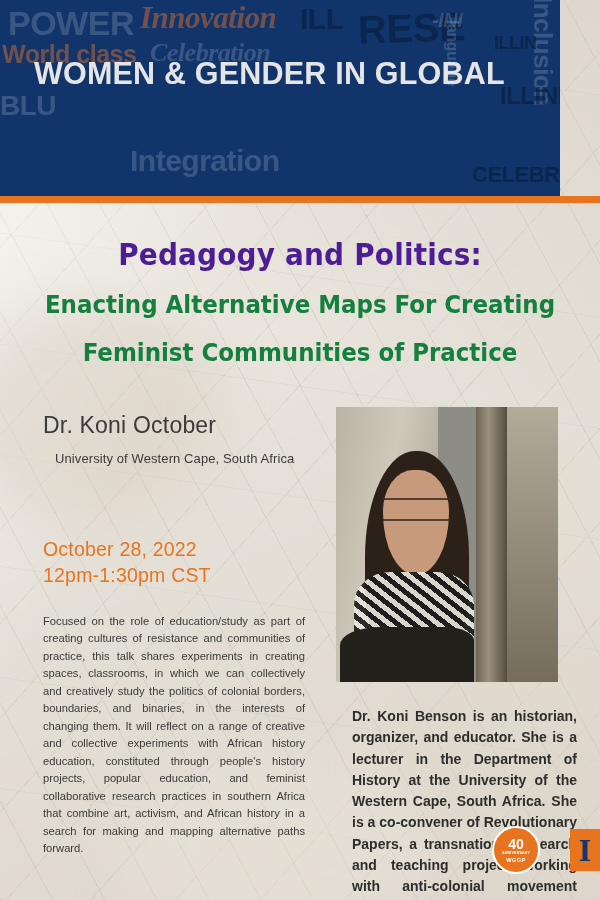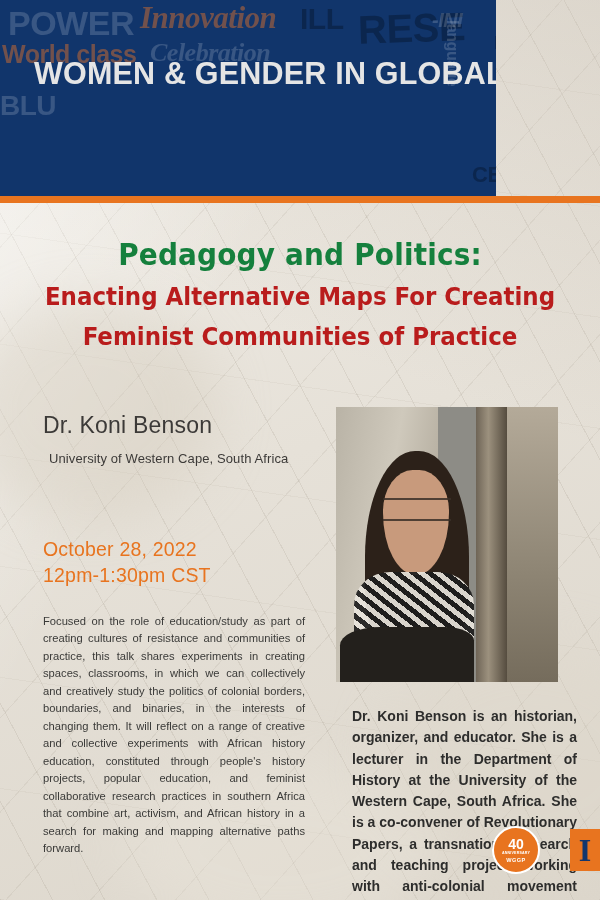--- a/index.html
+++ b/index.html
@@ -39,21 +39,21 @@
     position: absolute;
     border-radius: 50%;
     filter: blur(26px);
     opacity: 0.33;
   }
 
   
   .header {
     position: absolute;
     left: 0; top: 0;
-    width: 496px;
+    width: 560px;
     height: 196px;
     background: #11356b;
     overflow: hidden;
   }
   .header-wordcloud {
     position: absolute;
     inset: 0;
     opacity: 1;
   }
   .wc {
@@ -106,31 +106,31 @@
     left: 0;
     top: 236px;
     width: 600px;
     text-align: center;
     z-index: 3;
   }
   .title-main {
     font-family: "DejaVu Sans Condensed", "Liberation Sans", sans-serif;
     font-size: 31px;
     font-weight: 700;
-    color: #15803d;
+    color: #4c1d95;
     letter-spacing: 0.2px;
     margin: 0 0 6px 0;
   }
   .title-sub {
     font-family: "DejaVu Sans Condensed", "Liberation Sans", sans-serif;
     font-size: 25.5px;
     font-weight: 700;
-    color: #b91c1c;
+    color: #15803d;
     line-height: 1.26;
-    margin: 8px;
+    margin: 16px;
     padding: 0 24px;
   }
 
   
   .speaker-block {
     position: absolute;
     left: 43px;
     top: 412px;
     width: 270px;
     z-index: 3;
@@ -138,21 +138,21 @@
   .speaker-name {
     font-size: 23px;
     font-weight: 400;
     color: #3c3a38;
     margin: 0 0 12px 0;
     letter-spacing: 0.2px;
   }
   .speaker-affil {
     font-size: 13px;
     color: #3c3a38;
-    margin: 6px;
+    margin: 12px;
     letter-spacing: 0.1px;
   }
 
   .event-block {
     position: absolute;
     left: 43px;
     top: 494px;
     width: 300px;
     z-index: 3;
     color: #e8741f;
@@ -353,39 +353,40 @@
       <span class="wc italic orange" style="left:140px; top:2px; font-size:31px;">Innovation</span>
       <span class="wc dark" style="left:300px; top:4px; font-size:30px;">ILL</span>
       <span class="wc dark" style="left:358px; top:8px; font-size:40px; transform:rotate(-2deg);">RESE</span>
       <span class="wc" style="left:432px; top:10px; font-size:20px;font-style:italic;">-INI</span>
       <span class="wc" style="left:556px; top:-4px; font-size:26px; transform:rotate(90deg); transform-origin:left top;">Inclusion</span>
       <span class="wc orange" style="left:2px; top:42px; font-size:25px;">World class</span>
       <span class="wc italic" style="left:150px; top:40px; font-size:26px;">Celebration</span>
       <span class="wc dark" style="left:494px; top:34px; font-size:18px;">ILLIN</span>
       <span class="wc dark" style="left:500px; top:84px; font-size:24px;">ILLINI</span>
       <span class="wc" style="left:0px; top:92px; font-size:28px;">BLU</span>
+      <span class="wc" style="left:130px; top:146px; font-size:30px;">Integration</span>
       <span class="wc dark" style="left:472px; top:164px; font-size:22px;">CELEBRATION</span>
       <span class="wc" style="left:460px; top:20px; font-size:16px; transform:rotate(90deg); transform-origin:left top;">language</span>
     </div>
 
     <div class="header-text">
       <p class="prog-line">WOMEN &amp; GENDER IN GLOBAL</p>
     </div>
   </div>
 
   <div class="orange-rule"></div>
 
   <div class="title-block">
     <h1 class="title-main">Pedagogy and Politics:</h1>
     <p class="title-sub">Enacting Alternative Maps For Creating</p>
     <p class="title-sub">Feminist Communities of Practice</p>
   </div>
 
   <div class="speaker-block">
-    <h2 class="speaker-name">Dr. Koni Benson</h2>
+    <h2 class="speaker-name">Dr. Koni October</h2>
     <p class="speaker-affil">University of Western Cape, South Africa</p>
   </div>
 
   <div class="event-block">
     <p class="ev-date">October 28, 2022</p>
     <p class="ev-time">12pm-1:30pm CST</p>
   </div>
 
   <p class="abstract">Focused on the role of education/study as part of creating cultures of resistance and communities of practice, this talk shares experiments in creating spaces, classrooms, in which we can collectively and creatively study the politics of colonial borders, boundaries, and binaries, in the interests of changing them. It will reflect on a range of creative and collective experiments with African history education, constituted through people's history projects, popular education, and feminist collaborative research practices in southern Africa that combine art, activism, and African history in a search for making and mapping alternative paths forward.</p>
 

